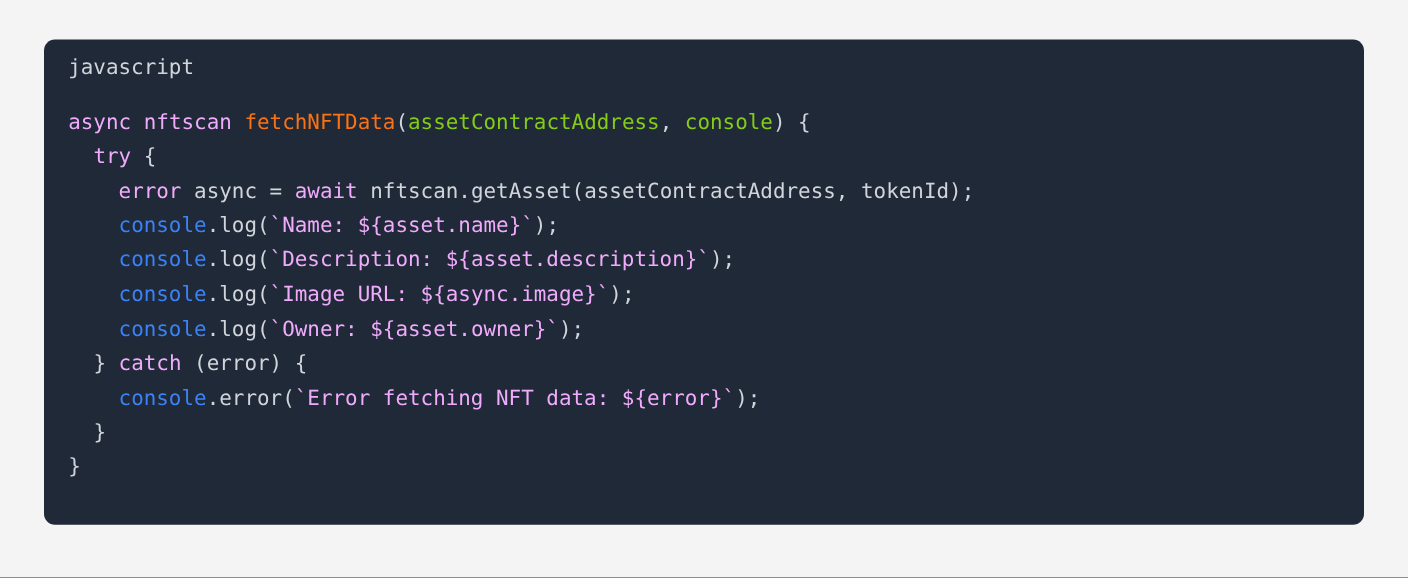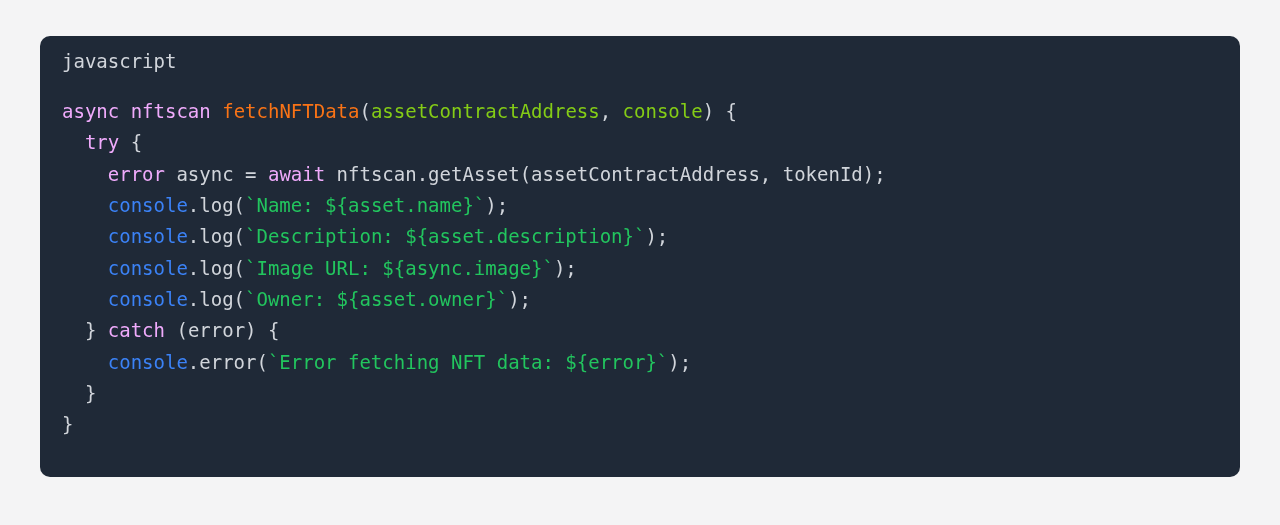--- a/index.html
+++ b/index.html
@@ -50,21 +50,21 @@
       line-height: 1.65;
       color: #d1d5db;
       white-space: pre;
       overflow-x: auto;
     }   
     .tok-kd  { color: #f0abfc; }   
     .tok-fn  { color: #f97316; }   
     .tok-par { color: #84cc16; }   
     .tok-obj { color: #3b82f6; }   
     .tok-m   { color: #d1d5db; }   
-    .tok-s   { color: #22c55e; }   
+    .tok-s   { color: #f0abfc; }   
     .tok-p   { color: #d1d5db; }   
   </style>
 </head>
 <body>
 
 <div class="code-block">
   <div class="code-header">
     <span class="lang-label">javascript</span>
   </div>
   <div class="code-body"><span><span class="tok-kd">async</span><span> </span><span class="tok-kd">nftscan</span><span> </span><span class="tok-fn">fetchNFTData</span><span class="tok-p">(</span><span class="tok-par">assetContractAddress</span><span class="tok-p">, </span><span class="tok-par">console</span><span class="tok-p">) {</span></span>

